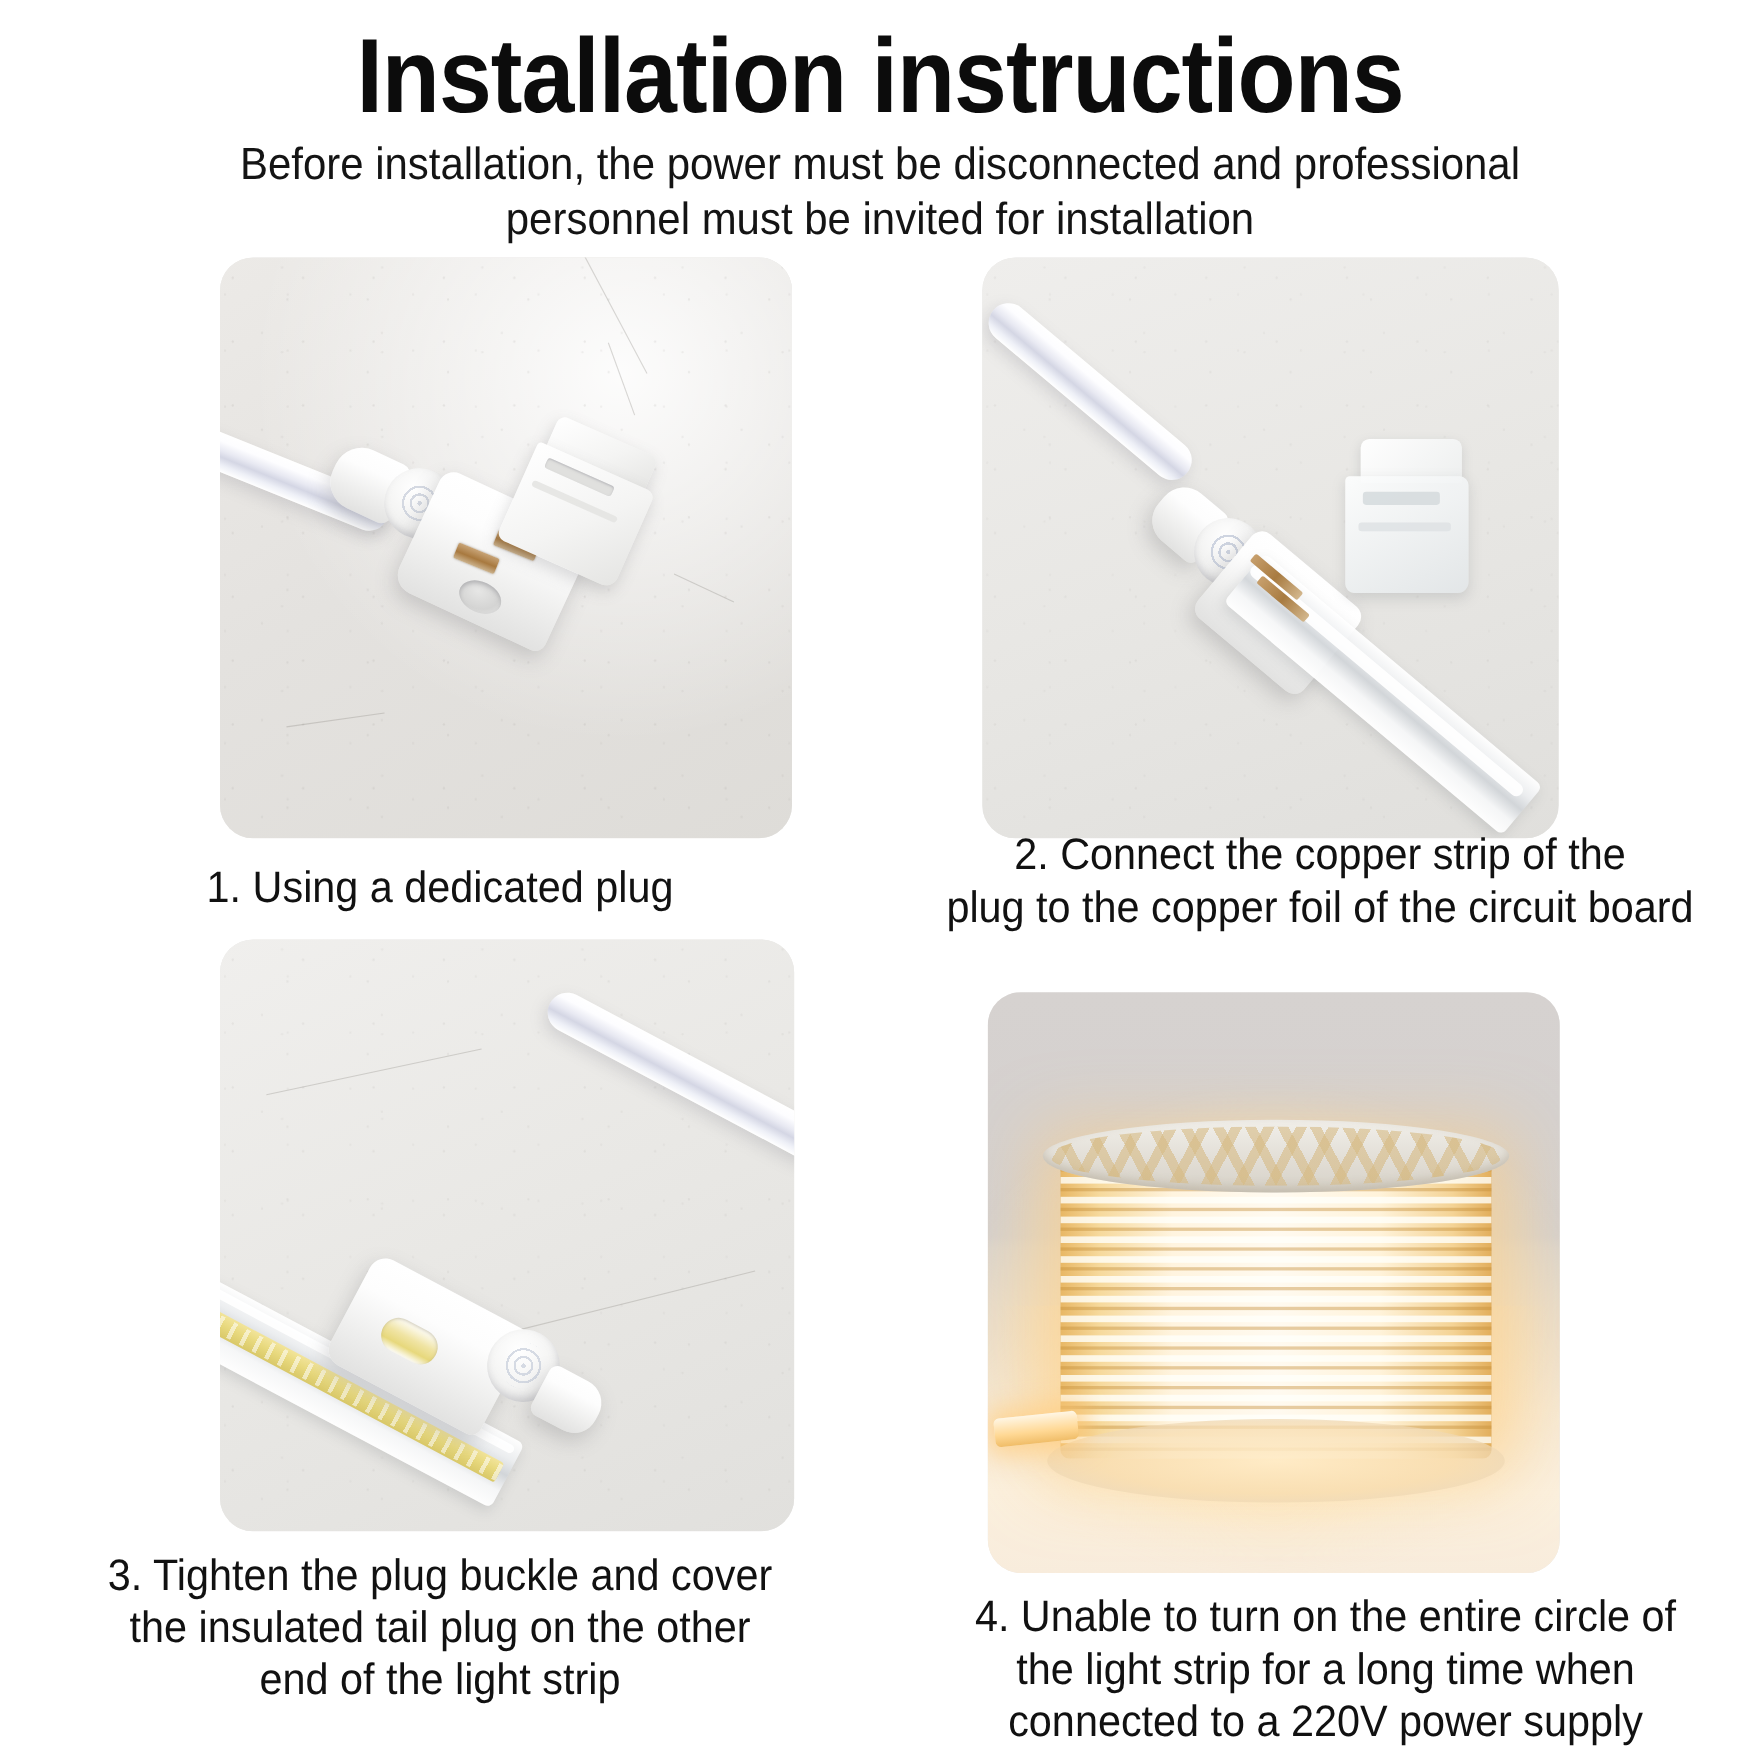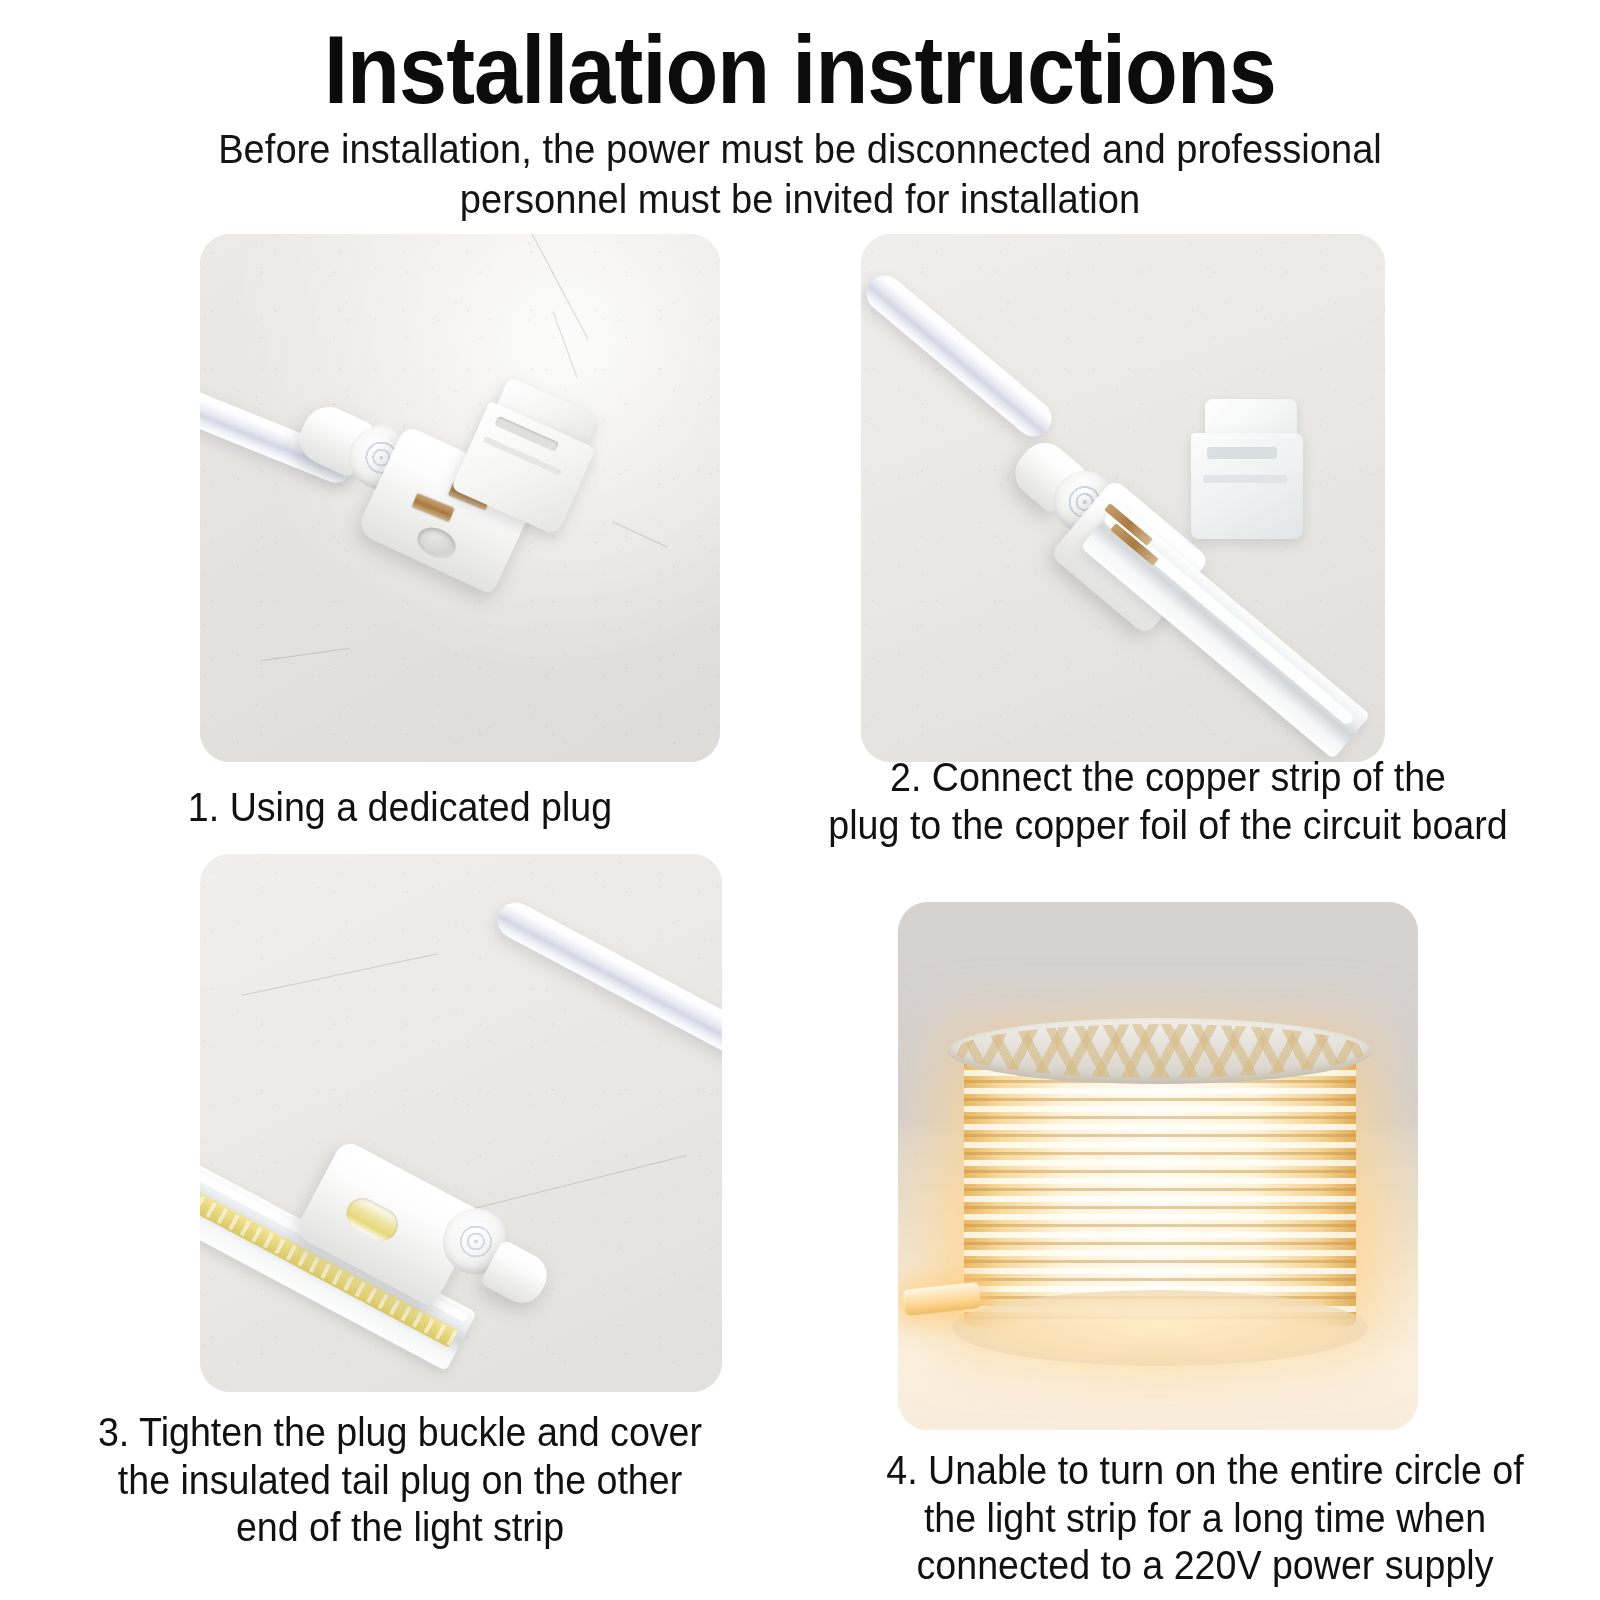--- a/index.html
+++ b/index.html
@@ -66,21 +66,21 @@
     color: #111111;
     white-space: pre-line;
   }
 
   
   #cell-1 { left: 0;    top: 0;   width: 800px;  height: 620px; padding-left: 23px; }
   #photo-1 { left: 200px; top: 10px; width: 520px; height: 528px; position: absolute; }
   #caption-1 { left: 30px; top: 560px; width: 740px; }
 
   
-  #cell-2 { left: 768px; top: 0;   width: 800px;  height: 620px; }
+  #cell-2 { left: 800px; top: 0;   width: 800px;  height: 620px; }
   #photo-2 { left: 93px;  top: 10px; width: 524px; height: 528px; position: absolute; }
   #caption-2 { left: -50px; top: 530px; width: 900px; }
 
   
   #cell-3 { left: 0;    top: 630px; width: 800px; height: 735px; }
   #photo-3 { left: 200px; top: 0;   width: 522px; height: 538px; position: absolute; }
   #caption-3 { left: 20px; top: 555px; width: 760px; }
 
   
   #cell-4 { left: 800px; top: 668px; width: 800px; height: 735px; }

